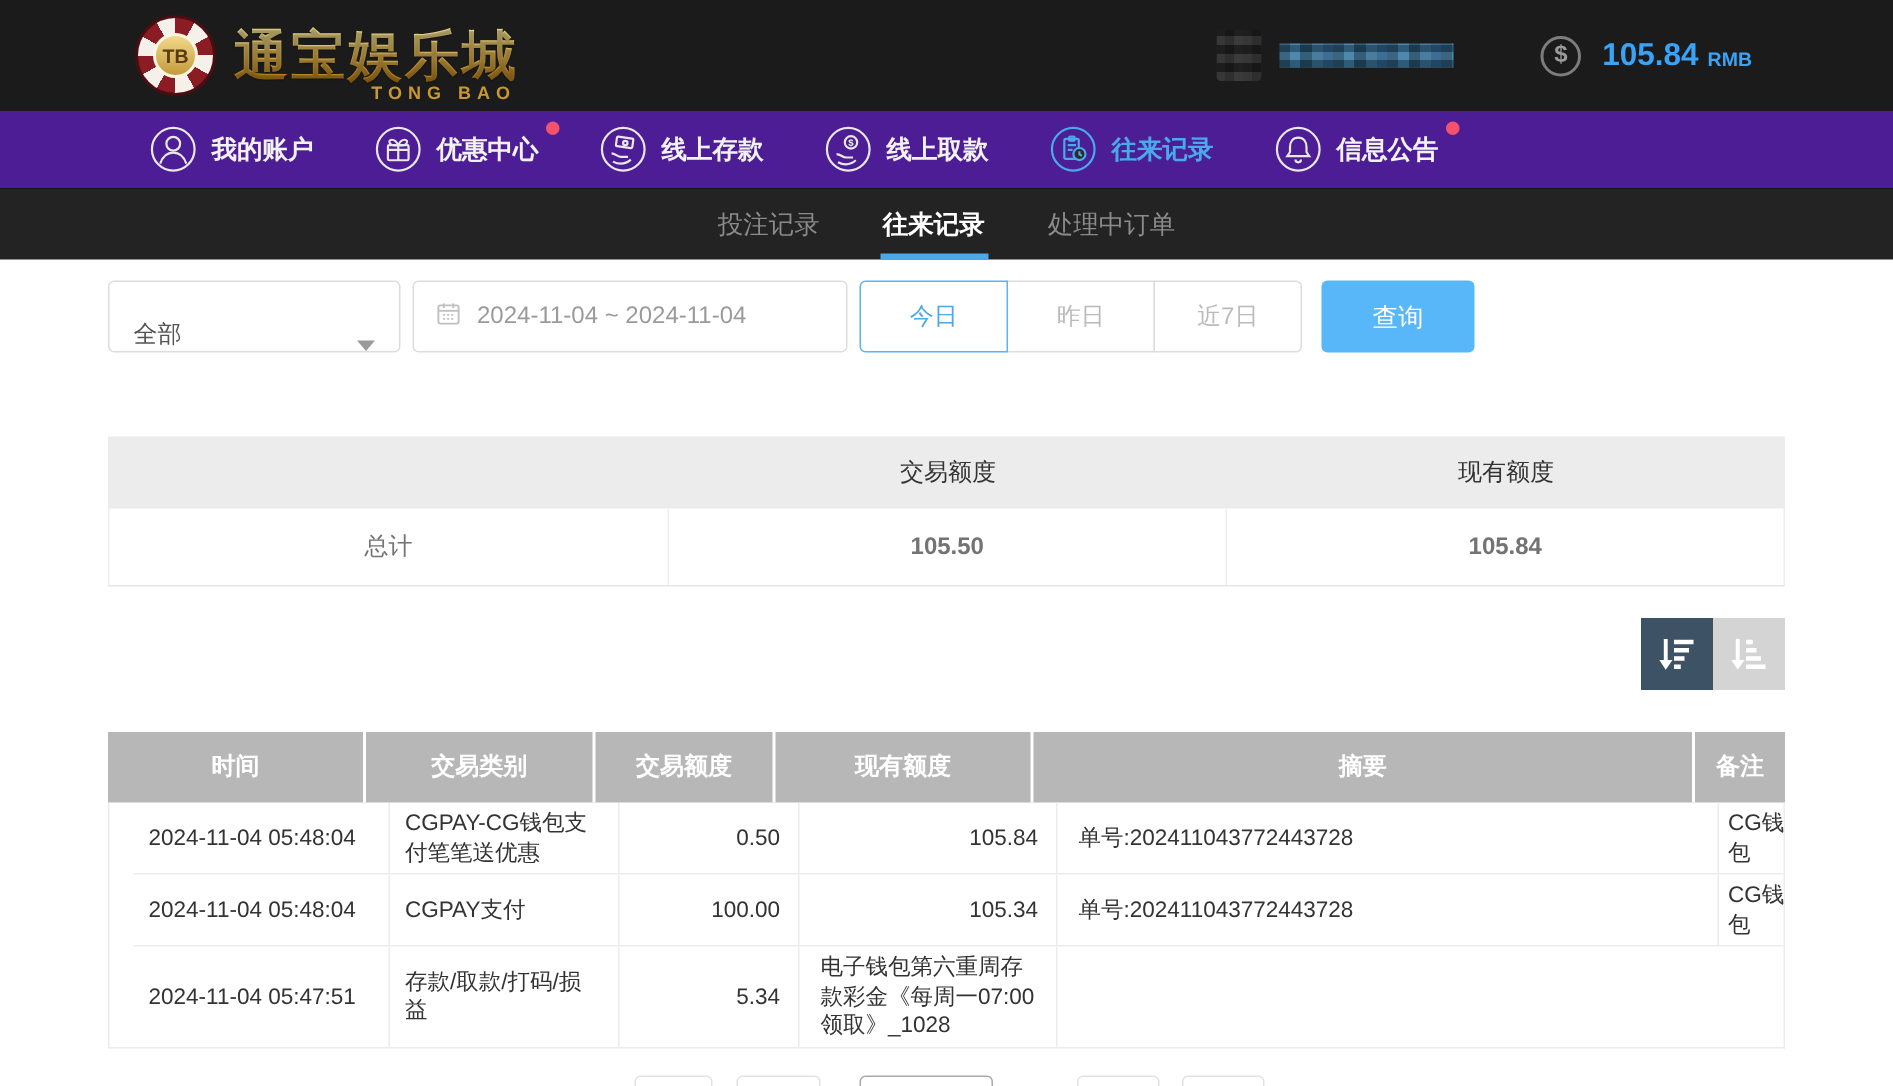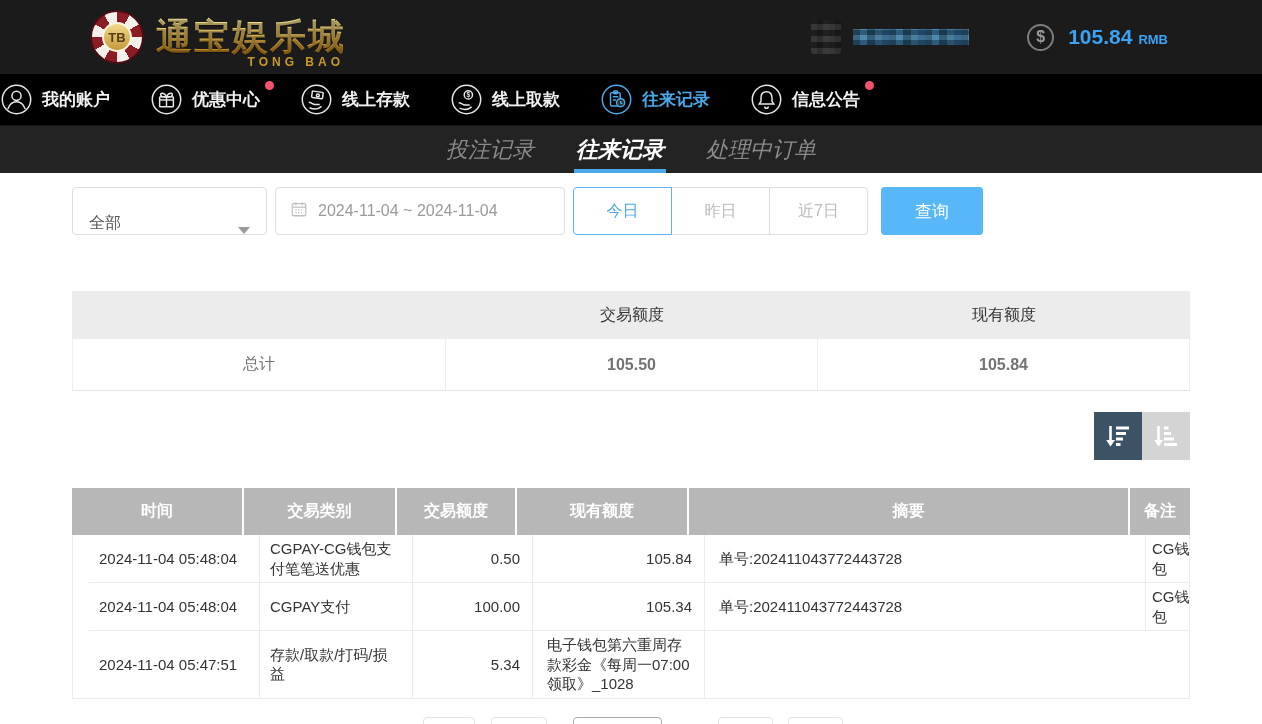--- a/index.html
+++ b/index.html
@@ -29,35 +29,35 @@
   .user-px { width:116px; height:16px; margin-left:12px;
              background:repeating-linear-gradient(0deg,rgba(0,0,0,.28) 0 5px,rgba(255,255,255,.08) 5px 10px),
                         repeating-linear-gradient(90deg,#2a5876 0 7px,#3f7ea6 7px 14px,#24506b 14px 22px,#3a7195 22px 29px,#2e618a 29px 36px); }
   .coin-wrap { margin-left:58px; display:flex; align-items:center; }
   .coin-icon { width:27px; height:27px; border-radius:50%; border:2px solid #7d7d7d;
                color:#9a9a9a; font-size:16px; font-weight:bold; display:flex; align-items:center; justify-content:center; }
   .balance { margin-left:14px; color:#3aa3f5; font-size:21px; font-weight:bold; }
   .currency { margin-left:6px; color:#3aa3f5; font-size:13px; font-weight:bold; align-self:center; margin-top:4px; }
 
   
-  .navbar { height:51px; background:#000000; display:flex; align-items:center; gap:40px; }
+  .navbar { height:51px; background:#4c1d95; display:flex; align-items:center; padding-left:99px; gap:40px; }
   .nav-item { display:flex; align-items:center; gap:9px; color:#f2f2f2; font-size:17px; font-weight:bold;
               cursor:pointer; position:relative; }
   .nav-item svg { display:block; }
   .nav-item.active { color:#4aa9e9; }
   .nav-icon { width:33px; height:33px; color:#e8e8e8; }
   .nav-item.active .nav-icon { color:#4aa9e9; }
   .nav-badge { width:9px; height:9px; border-radius:50%; background:#f4516c; position:absolute;
                right:-14px; top:-2px; }
 
   
   .subtabs { height:48px; background:#232323; border-top:1px solid #171717;
              display:flex; justify-content:center; gap:38px; }
-  .subtab { height:100%; display:flex; align-items:center; color:#8a8a8a; font-size:22px;
-            position:relative; cursor:pointer; padding:0 2px;font-style:italic; }
+  .subtab { height:100%; display:flex; align-items:center; color:#8a8a8a; font-size:17px;
+            position:relative; cursor:pointer; padding:0 2px; }
   .subtab.active { color:#fff; font-weight:bold; }
   .subtab.active::after { content:""; position:absolute; left:0; right:0; bottom:0; height:4px; background:#4aa9e9; }
 
   .container { width:1118px; margin:0 auto; position:relative; }
 
   
   .filter-row { display:flex; margin-top:14px; height:48px; align-items:stretch; }
   .select-box { width:195px; border:1px solid #ddd; border-radius:4px; display:flex; align-items:flex-end;
                 padding:0 16px; color:#555; font-size:16px; justify-content:space-between; cursor:pointer; }
   .caret-down { width:0; height:0; border-left:6px solid transparent; border-right:6px solid transparent;

